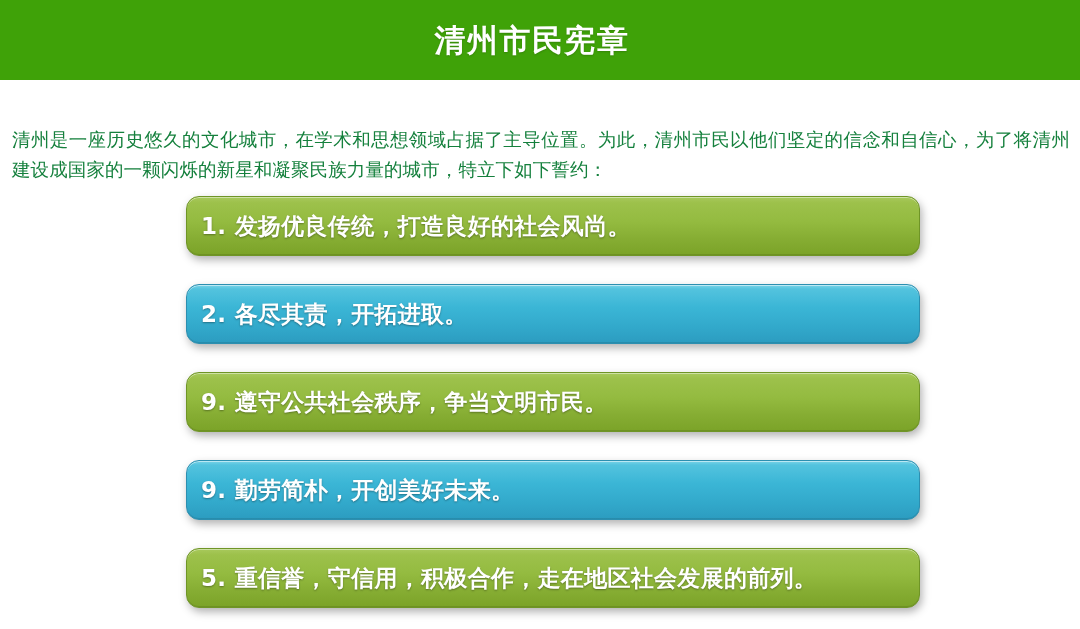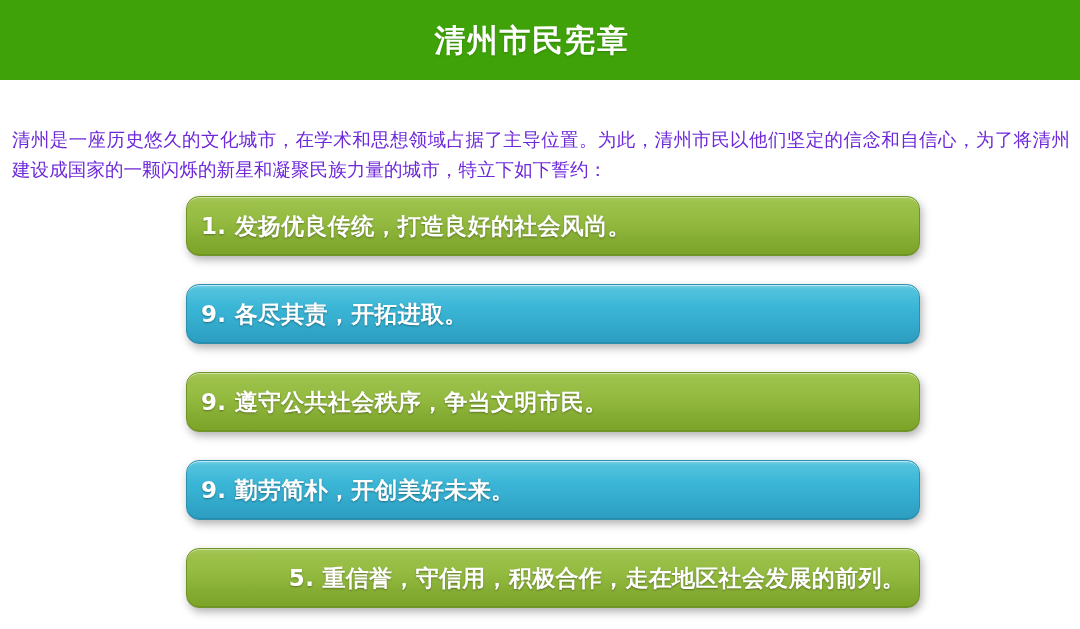--- a/index.html
+++ b/index.html
@@ -38,21 +38,21 @@
     transform: translateX(-8px);
   }
 
   
   .intro-wrap {
     padding: 26px 10px 0 12px;
   }
   .intro-text {
     font-size: 18.5px;
     line-height: 30px;
-    color: #6d28d9;
+    color: #15803d;
     text-align: justify;
     text-justify: inter-ideograph;
     letter-spacing: 0.1px;
     max-width: 1058px;
   }
 
   
   .pledge-list {
     margin: 0;
     padding: 0;
@@ -65,21 +65,21 @@
   .pledge-item {
     position: relative;
     height: 60px;
     margin-bottom: 28px;
     border-radius: 13px;
     display: flex;
     align-items: center;
     padding: 0 14px;
     filter: drop-shadow(2px 4px 4px rgba(0,0,0,0.30));
   }
-  .pledge-item:last-child { margin-bottom: 8px; justify-content: flex-end; }
+  .pledge-item:last-child { margin-bottom: 8px; }
 
   
   .pledge-item.green {
     background:
       linear-gradient(to bottom,
         #a8c95c 0%,
         #9dc14b 10%,
         #94bb40 42%,
         #86ad33 72%,
         #7ba328 100%);
@@ -122,21 +122,21 @@
 
 <section class="intro-wrap">
   <p class="intro-text">清州是一座历史悠久的文化城市，在学术和思想领域占据了主导位置。为此，清州市民以他们坚定的信念和自信心，为了将清州建设成国家的一颗闪烁的新星和凝聚民族力量的城市，特立下如下誓约：</p>
 </section>
 
 <ul class="pledge-list">
   <li class="pledge-item green">
     <span class="pledge-text">1. 发扬优良传统，打造良好的社会风尚。</span>
   </li>
   <li class="pledge-item blue">
-    <span class="pledge-text">9. 各尽其责，开拓进取。</span>
+    <span class="pledge-text">2. 各尽其责，开拓进取。</span>
   </li>
   <li class="pledge-item green">
     <span class="pledge-text">9. 遵守公共社会秩序，争当文明市民。</span>
   </li>
   <li class="pledge-item blue">
     <span class="pledge-text">9. 勤劳简朴，开创美好未来。</span>
   </li>
   <li class="pledge-item green">
     <span class="pledge-text">5. 重信誉，守信用，积极合作，走在地区社会发展的前列。</span>
   </li>

